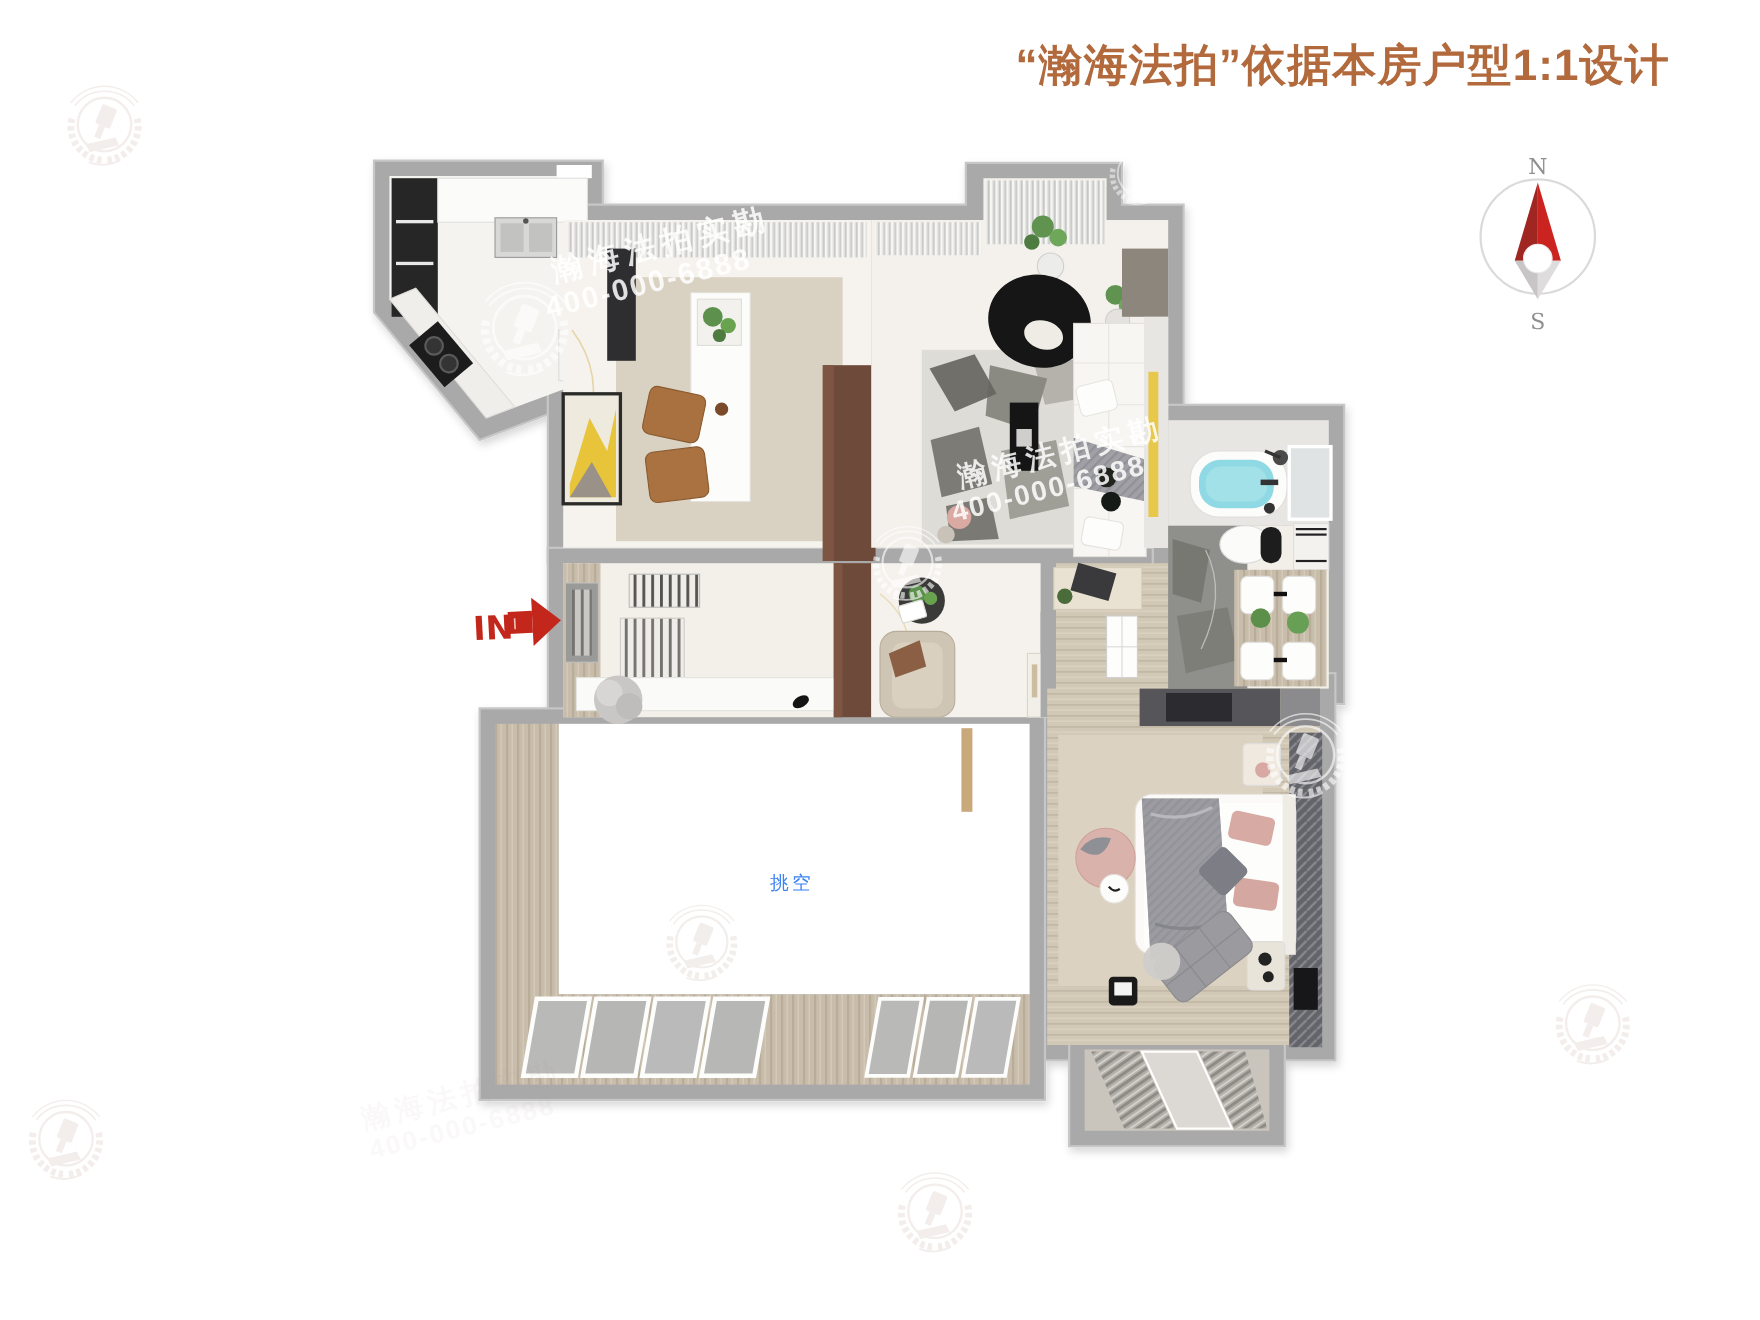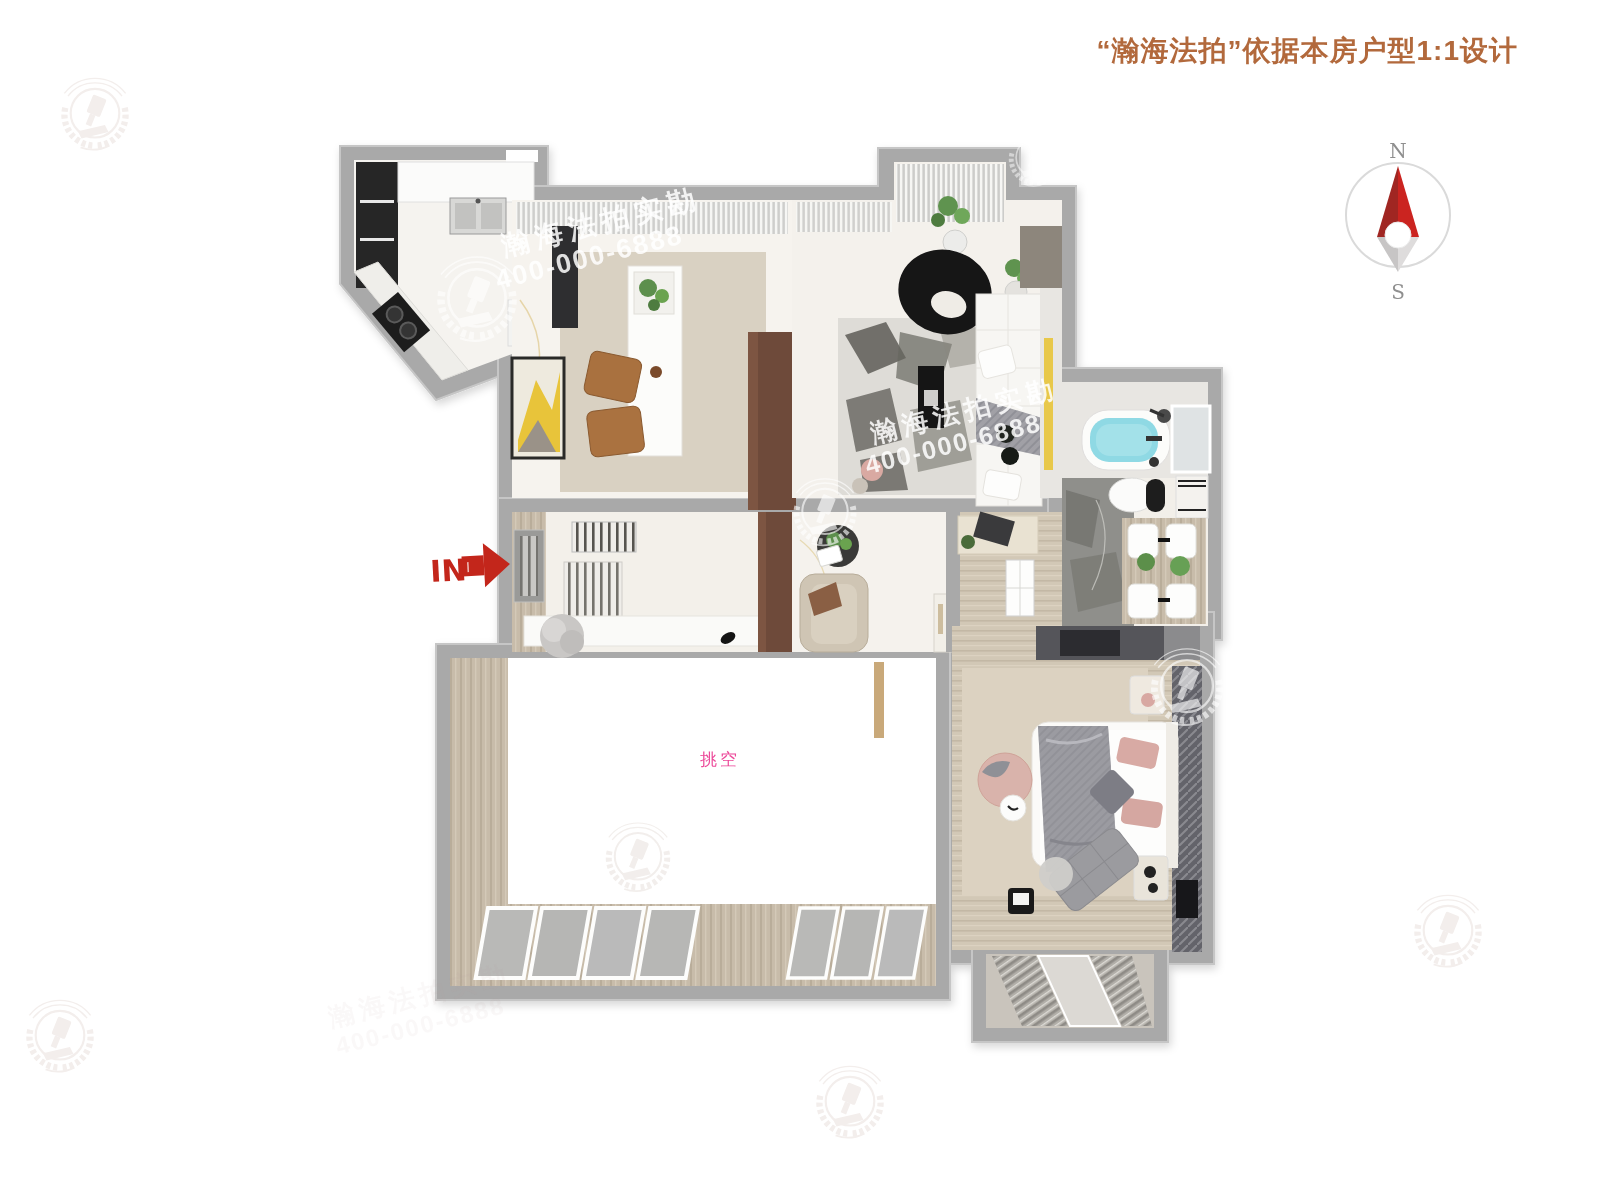--- a/index.html
+++ b/index.html
@@ -1,23 +1,23 @@
 <!DOCTYPE html>
 <html><head>
 <meta charset="utf-8">
 <style>
   html,body{margin:0;padding:0;background:#ffffff;width:1600px;height:1200px;overflow:hidden;
     font-family:"Liberation Sans",sans-serif;}
   #stage{position:relative;width:1600px;height:1200px;background:#ffffff;}
   #plan-svg{position:absolute;left:0;top:0;}
   
-  .main-title{position:absolute;top:32px;right:82px;font-size:28px;font-weight:bold;
+  .main-title{position:absolute;top:32px;right:82px;font-size:40px;font-weight:bold;
     color:#b2693c;letter-spacing:1px;white-space:nowrap;}
   
-  .void-label{position:absolute;left:700px;top:748px;font-size:17px;color:#ec4899;
+  .void-label{position:absolute;left:700px;top:791px;font-size:17px;color:#3b82f6;
     letter-spacing:3px;}
   
   .wm-text{position:absolute;transform:rotate(-14deg);color:rgba(255,255,255,0.85);
     font-weight:bold;line-height:1.15;pointer-events:none;}
   .wm-text .wm-brand{display:block;font-size:28px;letter-spacing:6px;white-space:nowrap;}
   .wm-text .wm-phone{display:block;font-size:27px;letter-spacing:2px;transform:translateX(-14px);white-space:nowrap;}
   #wm-1{left:503px;top:206px;}
   #wm-2{left:866px;top:394px;transform:rotate(-14deg) scale(.94);}
   .wm-ghost{position:absolute;transform:rotate(-14deg);color:rgba(190,160,150,0.07);
     font-weight:bold;line-height:1.2;pointer-events:none;}

